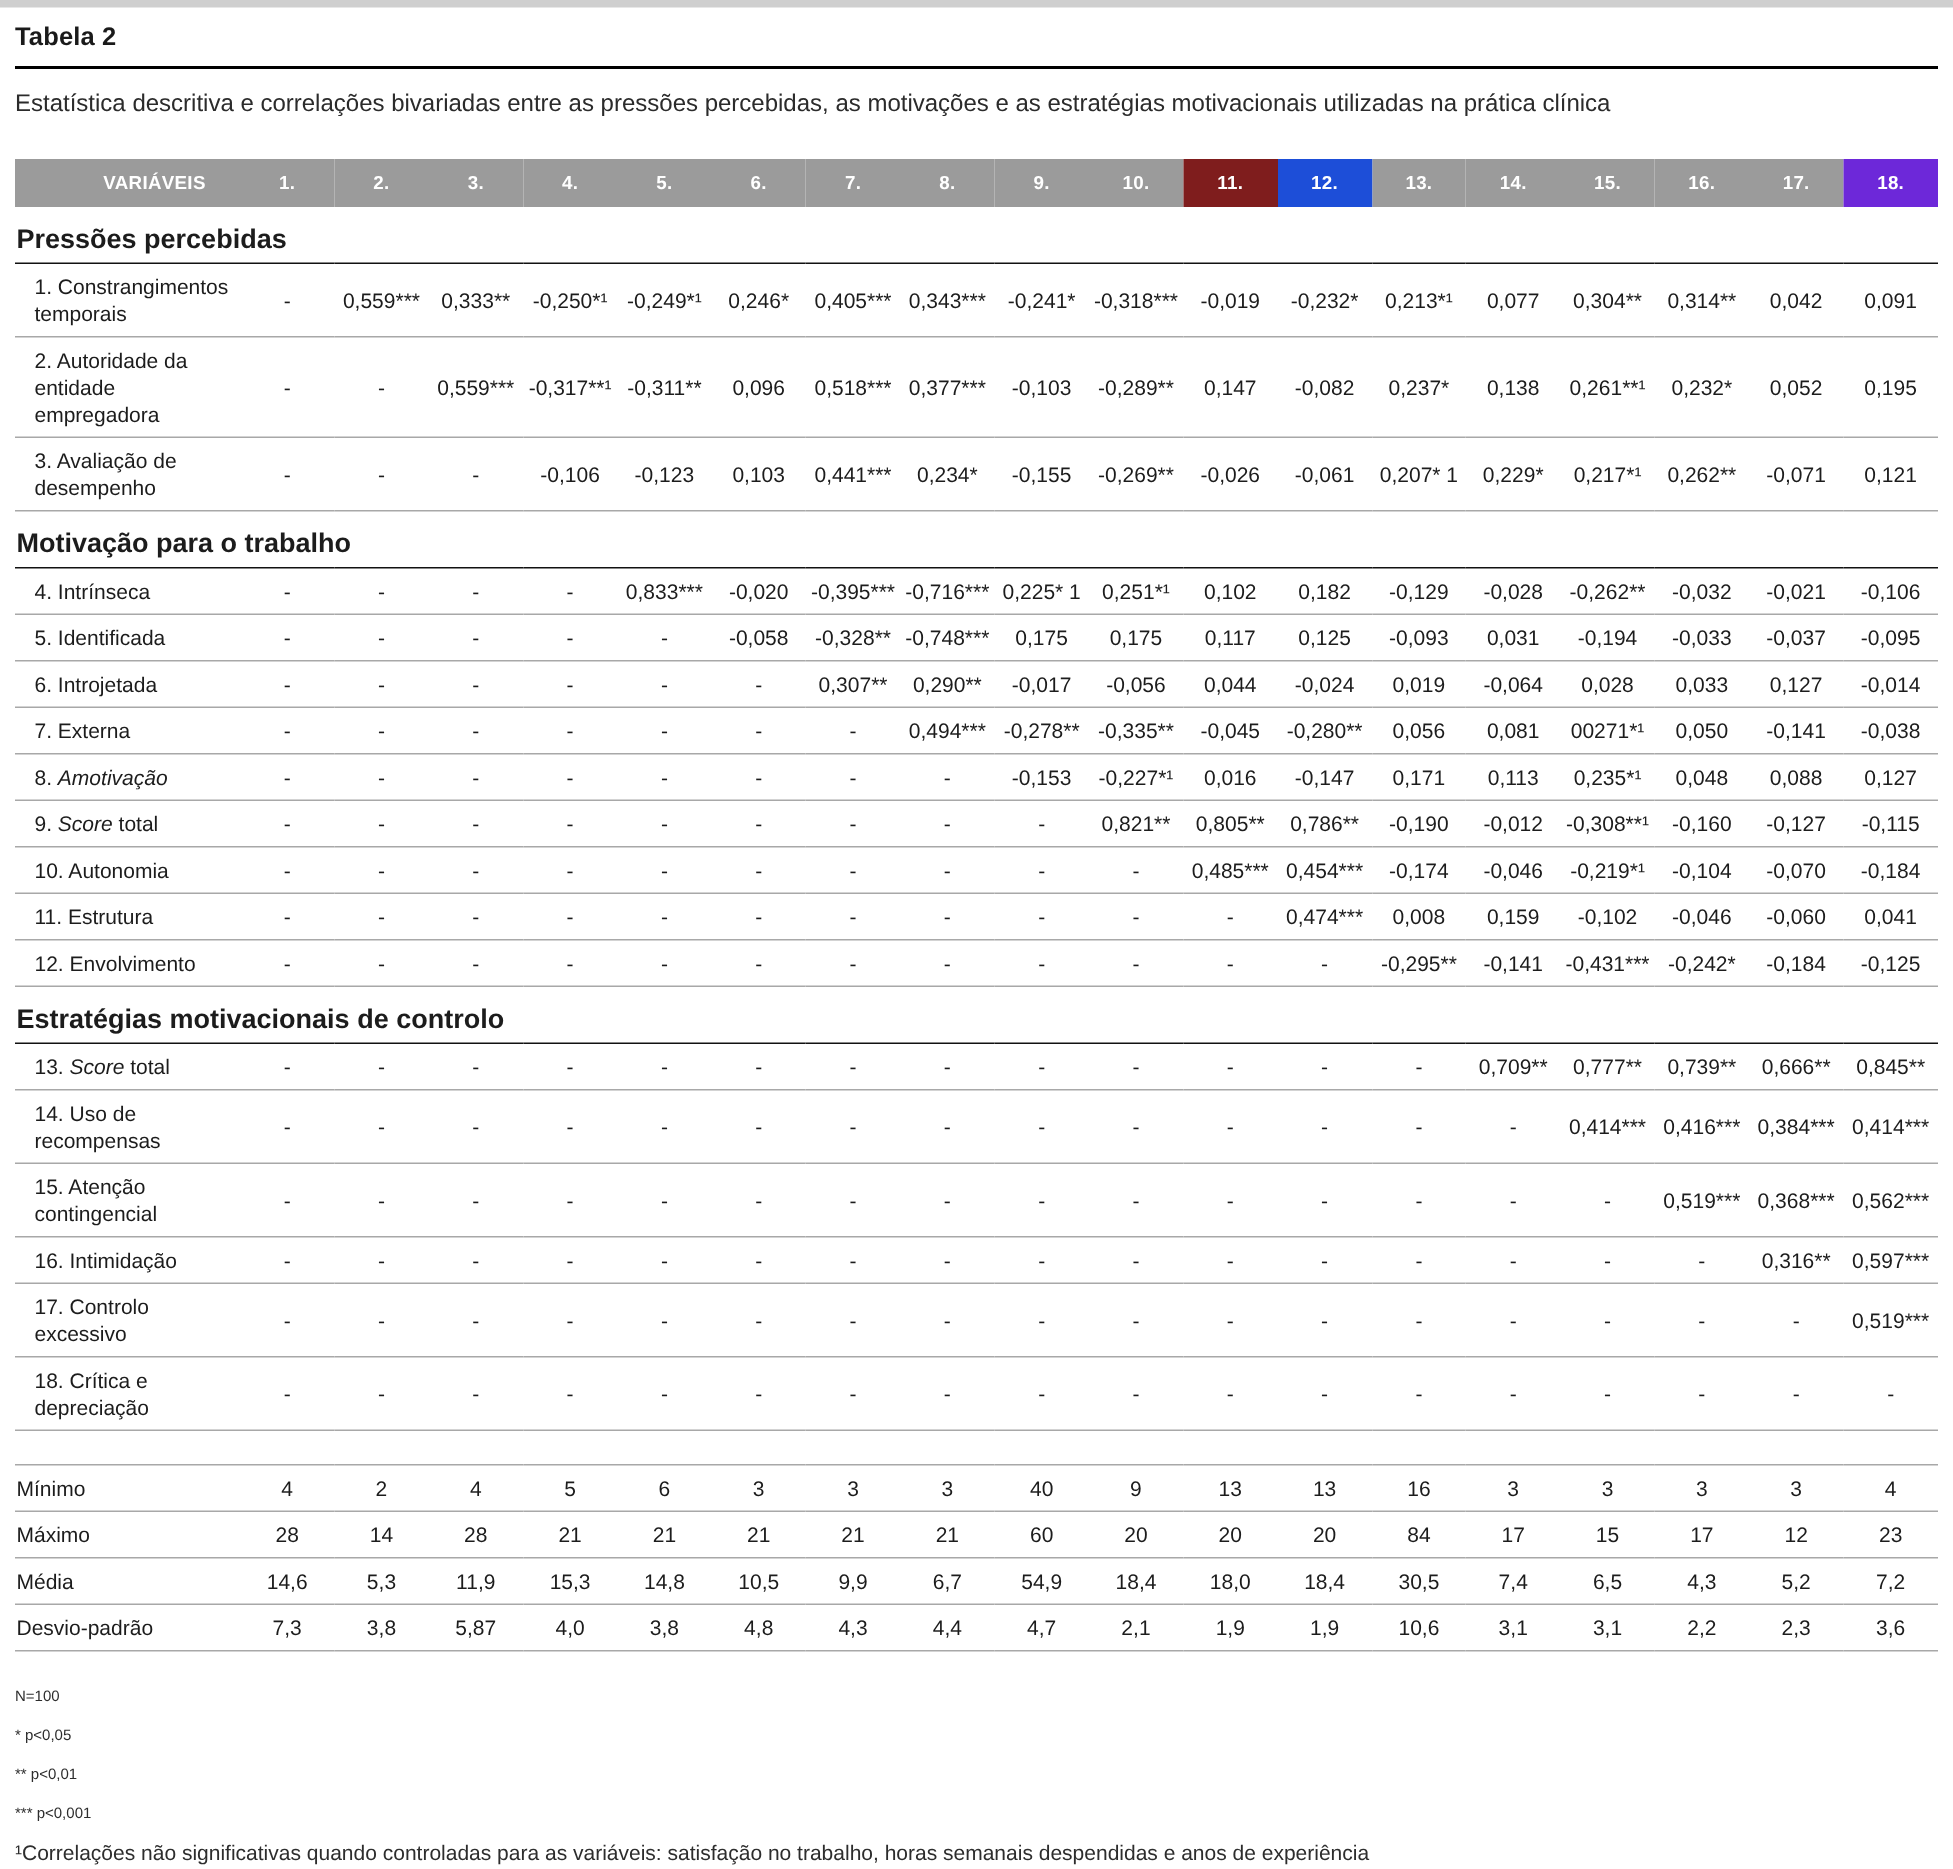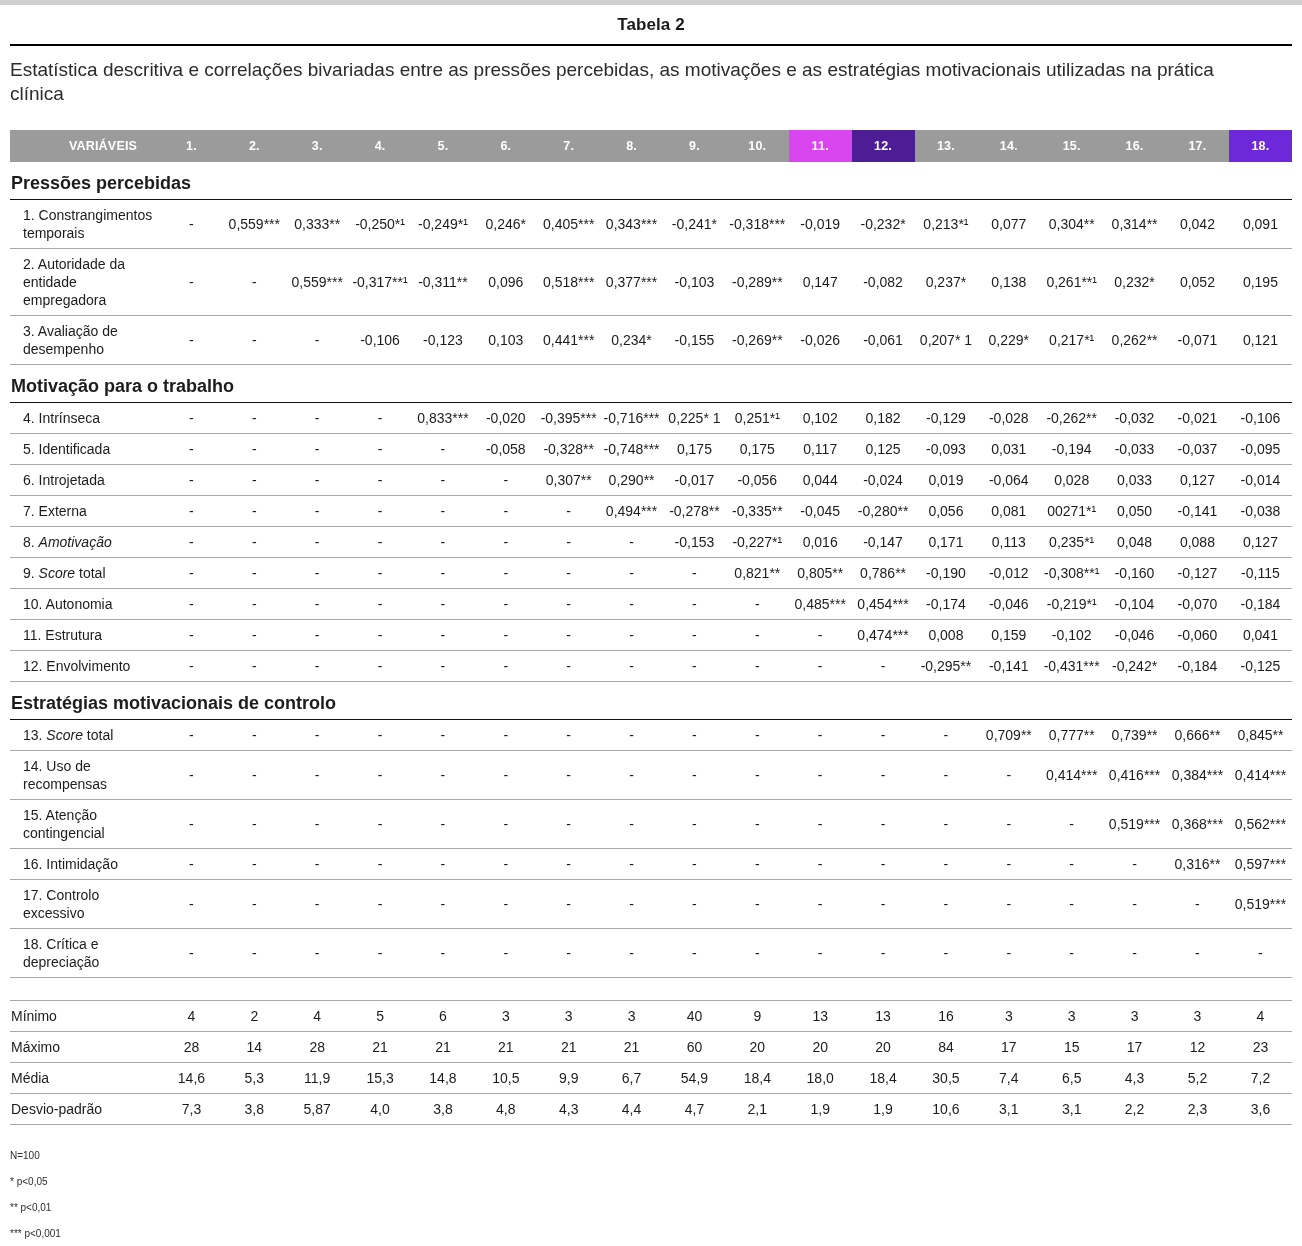--- a/index.html
+++ b/index.html
@@ -13,26 +13,25 @@
   }
   .top-strip { height: 5px; background: #cfcfcf; width: 100%; }
   .page { padding: 0 10px; }
 
   h1.table-title {
     font-size: 17px;
     font-weight: bold;
     color: #1a1a1a;
     margin: 10px 0 9px 0;
     letter-spacing: 0.1px;
-    text-align: center;
   }
   .title-rule { border: none; border-top: 2px solid #000; margin: 0 0 12px 0; }
 
   p.table-subtitle {
-    font-size: 19px;
+    font-size: 16px;
     line-height: 24px;
     color: #2b2b2b;
     margin: 12px 0 24px 0;
     max-width: 1250px;
   }
 
   table.corr-table {
     width: 100%;
     border-collapse: collapse;
     table-layout: fixed;
@@ -124,22 +123,22 @@
       <th style="background: rgb(155, 155, 155);">1.</th>
           <th style="background: rgb(155, 155, 155);">2.</th>
           <th style="background: rgb(155, 155, 155);">3.</th>
           <th style="background: rgb(155, 155, 155);">4.</th>
           <th style="background: rgb(155, 155, 155);">5.</th>
           <th style="background: rgb(155, 155, 155);">6.</th>
           <th style="background: rgb(155, 155, 155);">7.</th>
           <th style="background: rgb(155, 155, 155);">8.</th>
           <th style="background: rgb(155, 155, 155);">9.</th>
           <th style="background: rgb(155, 155, 155);">10.</th>
-          <th style="background: #d946ef;">11.</th>
-          <th style="background: #4c1d95; margin-top: 20px;">12.</th>
+          <th style="background: #7f1d1d;">11.</th>
+          <th style="background: #1d4ed8; margin-top: 20px;">12.</th>
           <th style="background: rgb(155, 155, 155);">13.</th>
           <th style="background: rgb(155, 155, 155);">14.</th>
           <th style="background: rgb(155, 155, 155);">15.</th>
           <th style="background: rgb(155, 155, 155);">16.</th>
           <th style="background: rgb(155, 155, 155);">17.</th>
           <th style="background: #6d28d9;">18.</th>
         </tr>
     </thead>
     <tbody>
         <tr class="section-row">

